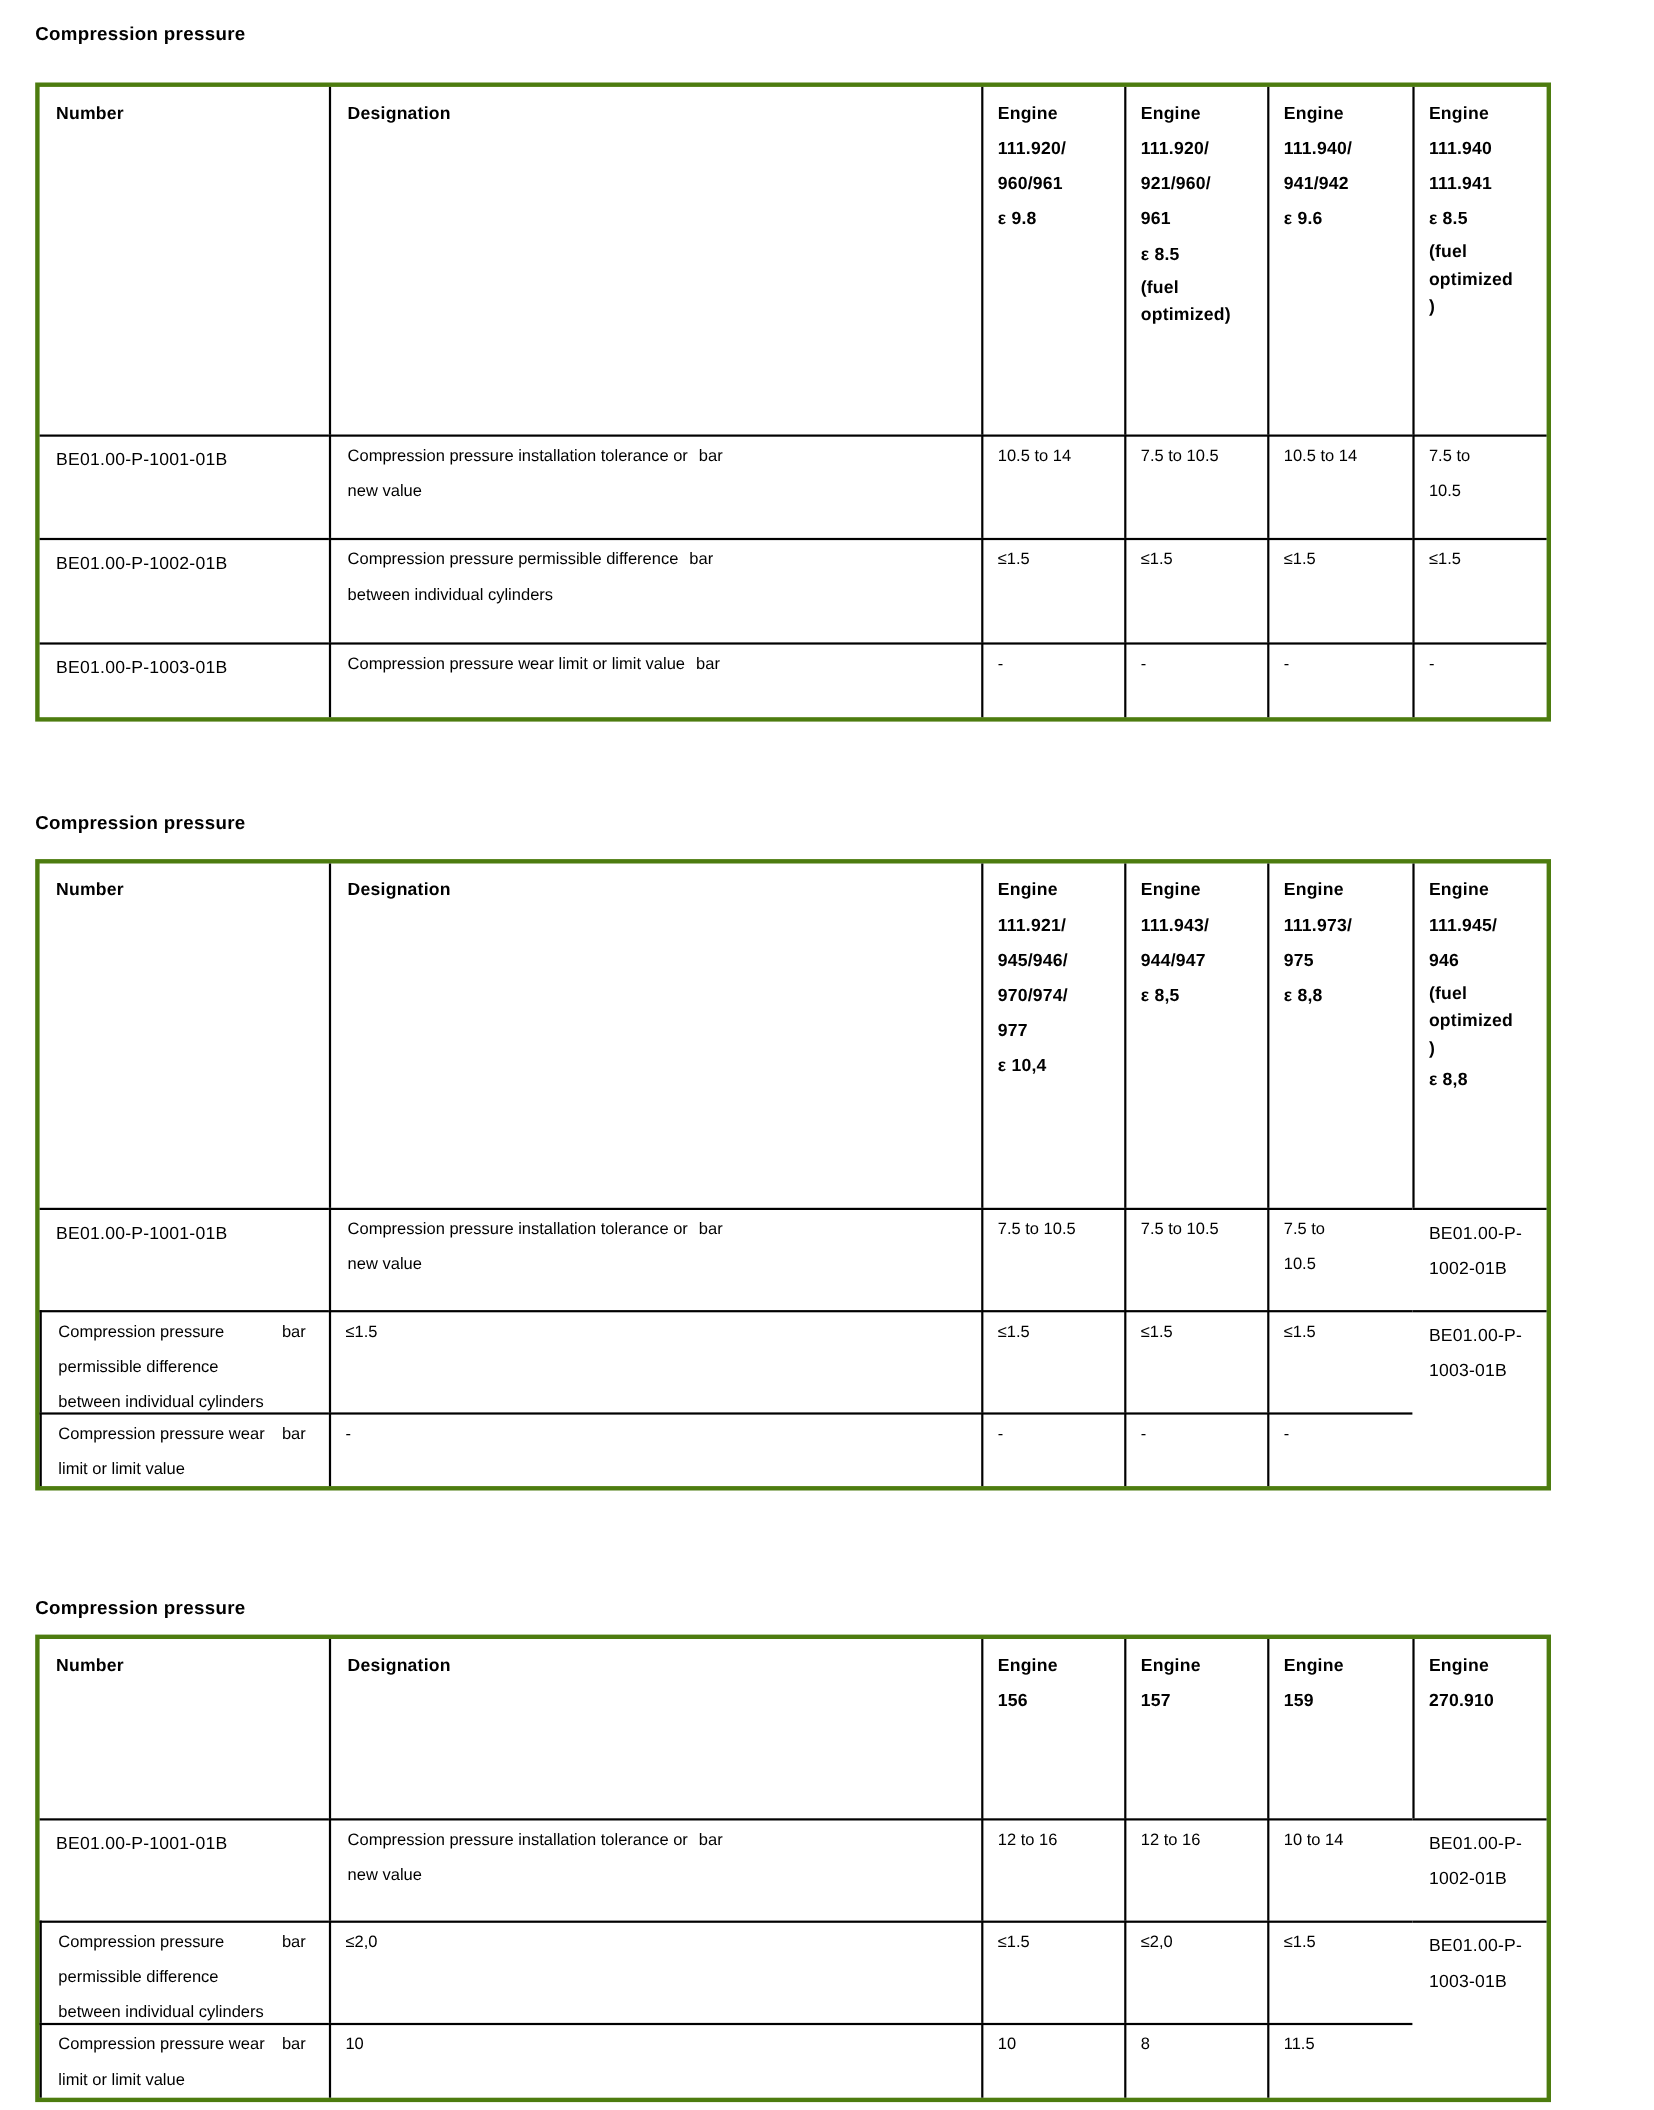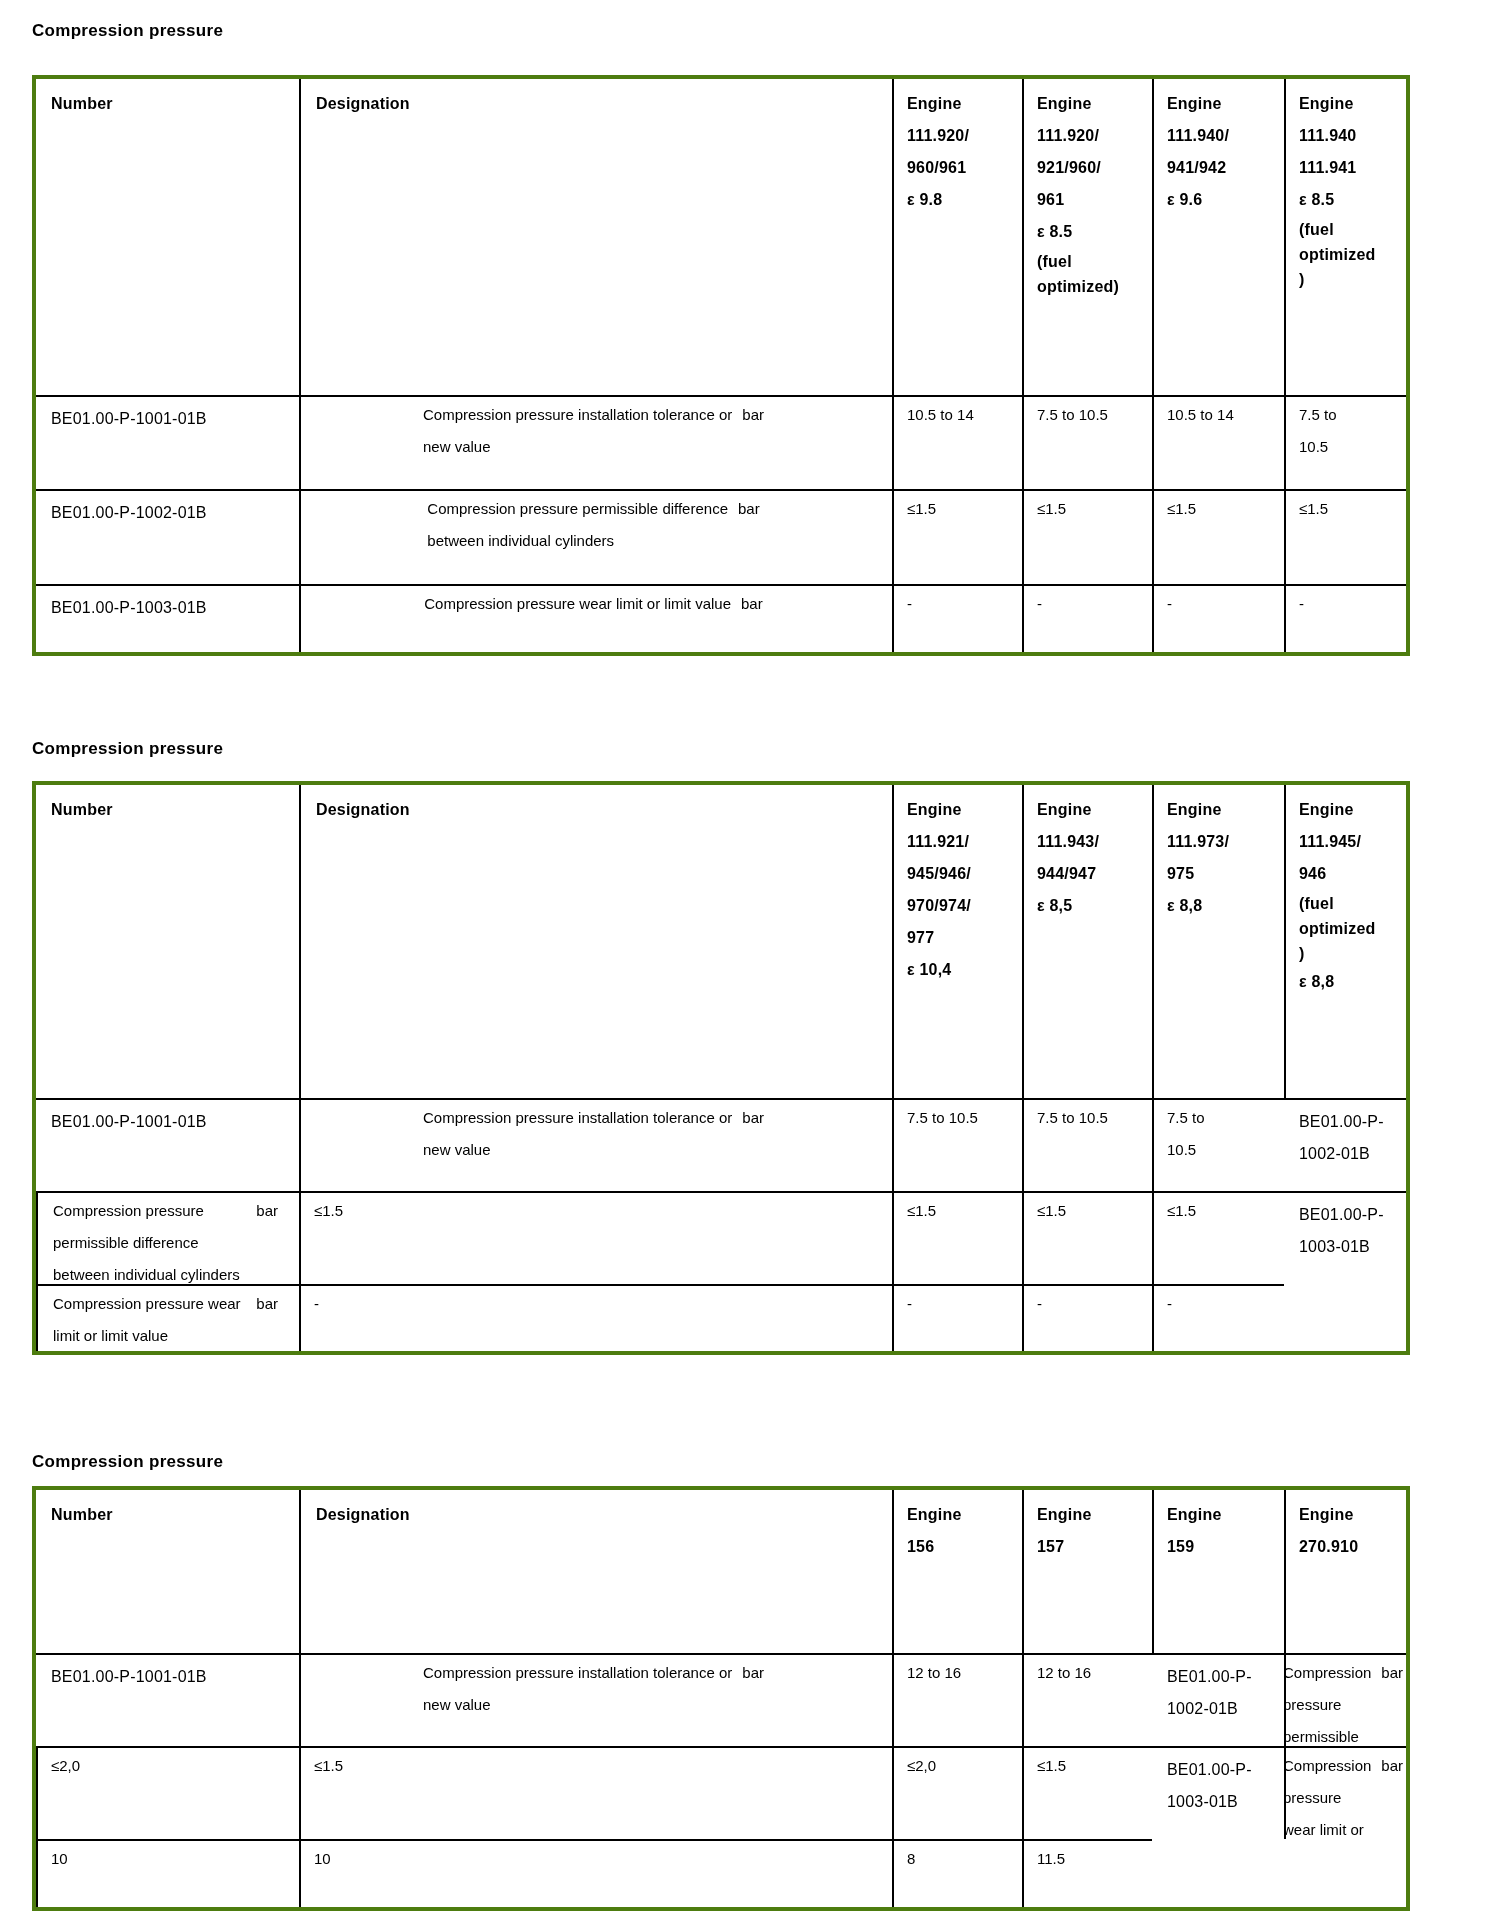--- a/index.html
+++ b/index.html
@@ -43,21 +43,21 @@
     white-space:pre-line;
   }
   .eng-h{padding:9px 5px 0 13px;}
   .main{line-height:32px;white-space:pre-line;}
   .note{line-height:25px;white-space:pre-line;margin-top:1px;}
   .num-c{
     font-size:16px;line-height:32px;
     padding:6px 6px 0 15px;letter-spacing:.2px;
   }
   .des-c{
-    display:flex;justify-content:center;align-items:flex-start;
+    display:flex;justify-content:flex-start;align-items:flex-start;
     font-size:15px;line-height:32px;
     padding:2px 21px 0 15px;
   }
   .des-text{white-space:pre-line;}
   .unit{padding-left:10px;white-space:nowrap;}
   .val-c{
     font-size:15px;line-height:32px;
     padding:2px 5px 0 13px;
     white-space:pre-line;
   }
@@ -192,20 +192,21 @@
         <div class="cell hcell eng-h r-first"><div class="main">Engine
 270.910</div></div>
         <div class="cell num-c c-first">BE01.00-P-1001-01B</div>
         <div class="cell des-c">
           <div class="des-text">Compression pressure installation tolerance or
 new value</div>
           <div class="unit">bar</div>
         </div>
         <div class="cell val-c">12 to 16</div>
         <div class="cell val-c">12 to 16</div>
+        <div class="cell val-c">10 to 14</div>
         <div class="cell num-c c-first">BE01.00-P-1002-01B</div>
         <div class="cell des-c">
           <div class="des-text">Compression pressure permissible difference
 between individual cylinders</div>
           <div class="unit">bar</div>
         </div>
         <div class="cell val-c">≤2,0</div>
         <div class="cell val-c">≤1.5</div>
         <div class="cell val-c">≤2,0</div>
         <div class="cell val-c">≤1.5</div>

